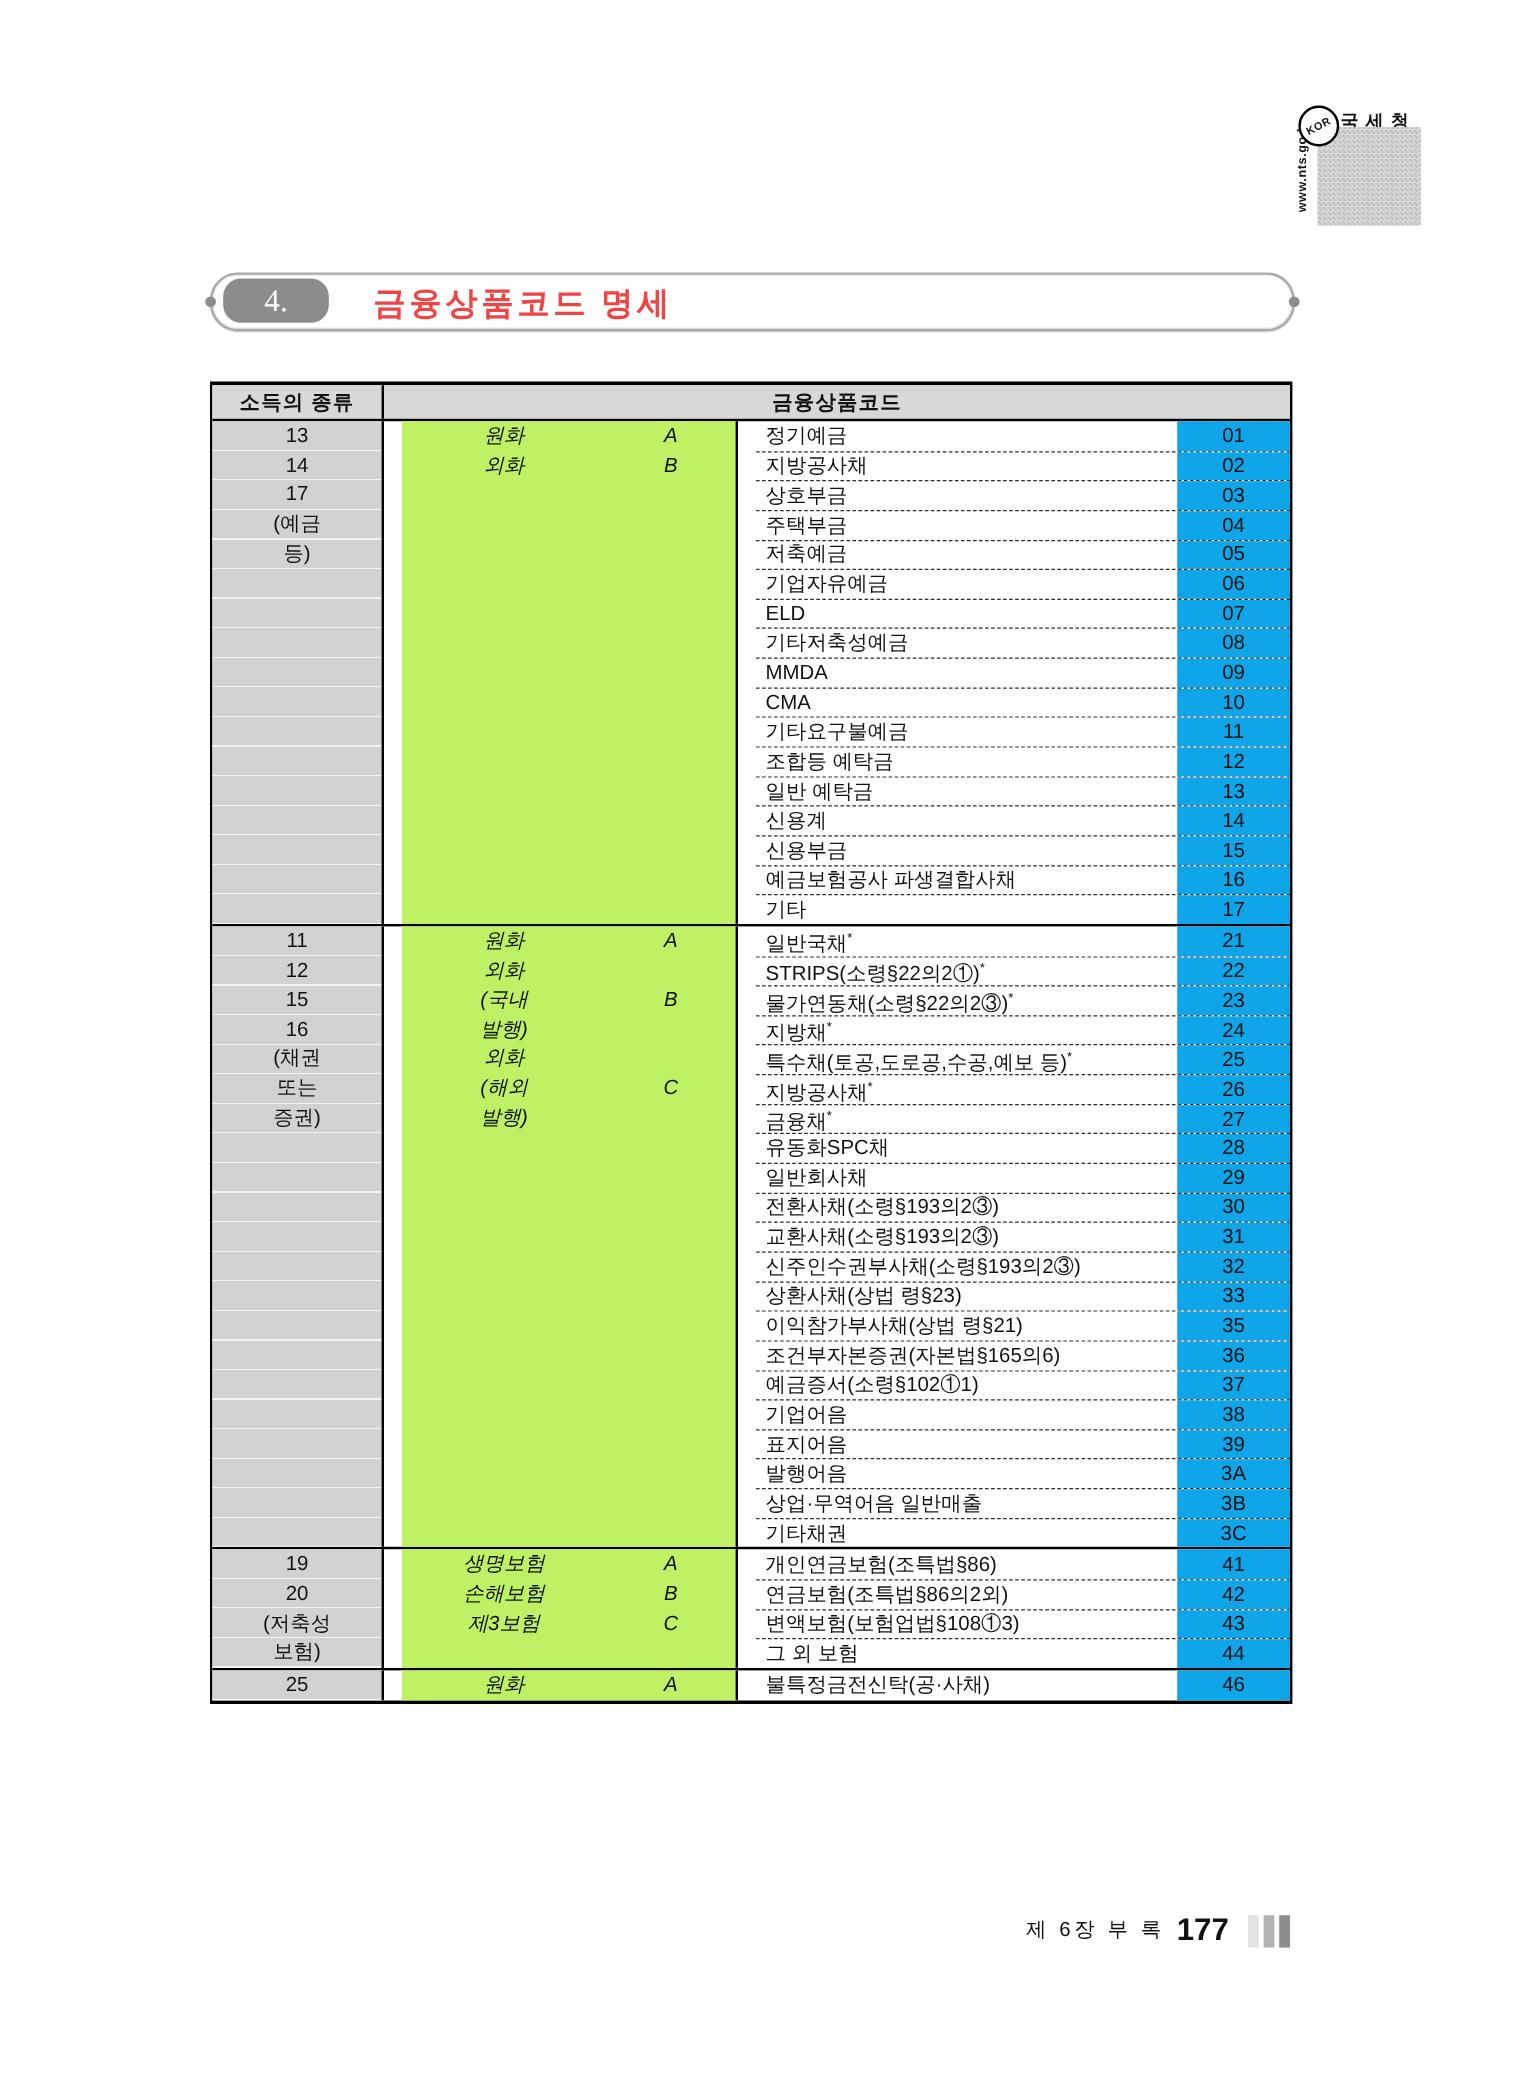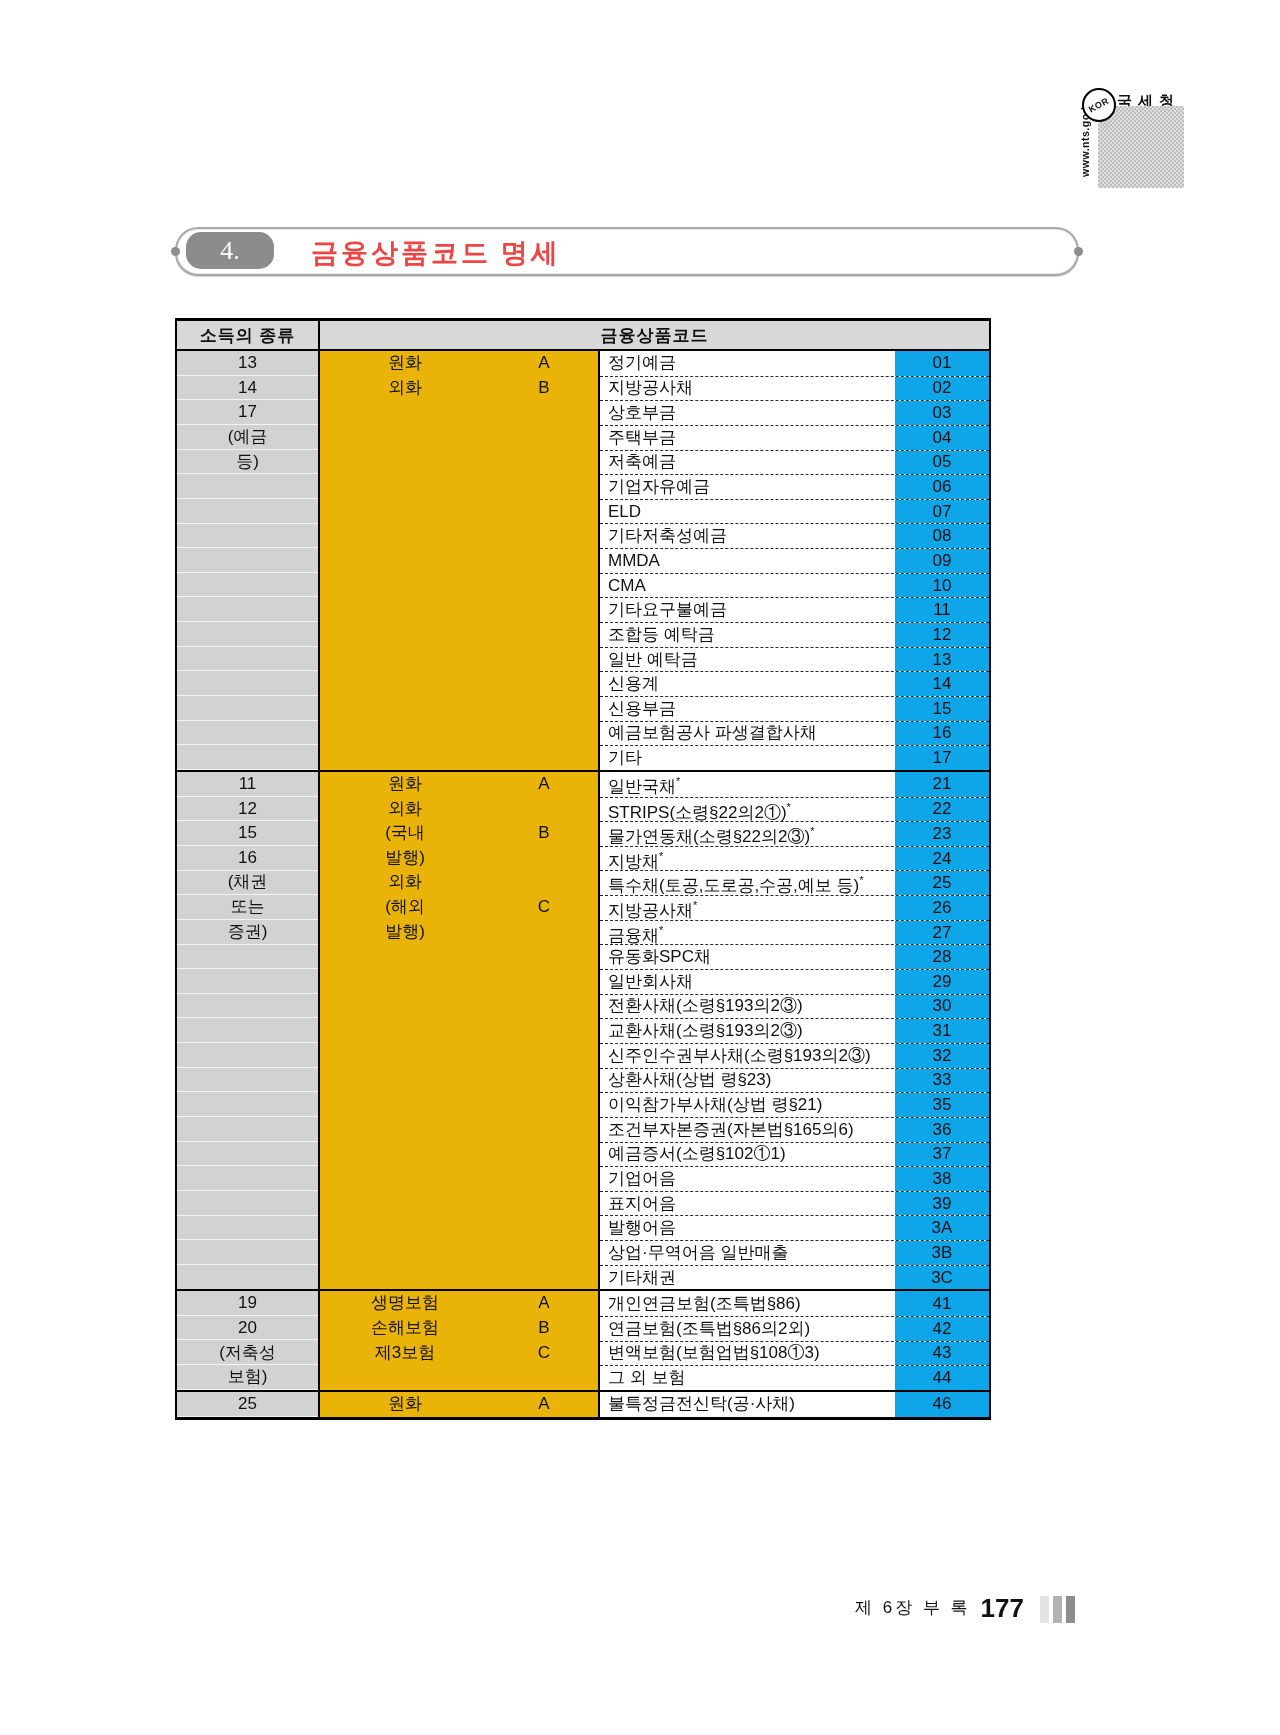--- a/index.html
+++ b/index.html
@@ -28,34 +28,34 @@
             box-shadow:0 1px 0 #d5d5d5, inset 0 0 0 1px #e8e8e8;}
   .dot{position:absolute;top:50%;width:9px;height:9px;margin-top:-4.5px;border-radius:50%;background:#8d8d8d;}
   .dot-l{left:-6px;} .dot-r{right:-6px;}
   .title-badge{position:absolute;left:9px;top:3px;width:88px;height:37px;border-radius:15px;
                background:#8c8c8c;color:#fff;display:flex;align-items:center;justify-content:center;
                font-family:"Liberation Serif",serif;font-size:26px;}
   .title-text{position:absolute;left:134px;top:6px;font-size:27px;font-weight:bold;
               letter-spacing:3px;font-family:"Liberation Serif","DejaVu Serif",serif;color:#ef4444;}
 
   
-  .table{position:absolute;left:175px;top:318px;width:816px;
+  .table{position:absolute;left:175px;top:318px;width:902px;
          border:2px solid #000;border-top-width:3px;border-bottom-width:3px;box-sizing:border-box;}
   .thead{display:flex;height:28px;border-bottom:2.5px solid #000;background:#d8d8d8;}
   .th{display:flex;align-items:center;justify-content:center;font-size:17px;font-weight:bold;letter-spacing:1px;}
   .th1{width:143px;border-right:2px solid #000;box-sizing:border-box;}
   .th2{flex:1;}
 
-  .sec{display:flex;border-top:2px solid #000;}
+  .sec{display:flex;border-top:2px solid #000;gap:15px;}
   .sec:first-child{border-top:none;}
   .c1{width:143px;box-sizing:border-box;border-right:2px solid #000;background:#d2d2d2;
       text-align:center;font-size:17px;
       background-image:repeating-linear-gradient(to bottom,transparent 0 23.65px,rgba(255,255,255,.75) 23.65px 24.65px);}
   .c1 div{height:24.65px;line-height:24.65px;}
-  .c2{width:280px;box-sizing:border-box;border-right:2px solid #000;background:#eab308;font-size:17px;}
+  .c2{width:280px;box-sizing:border-box;border-right:2px solid #000;background:#bef264;font-size:17px;font-style:italic;}
   .c2line{display:flex;height:24.65px;line-height:24.65px;}
   .cur{width:170px;text-align:center;}
   .ltr{width:108px;text-align:center;}
   .c3{flex:1;display:flex;flex-direction:column;}
   .row{display:flex;height:24.65px;box-sizing:border-box;align-items:center;}
   .row + .row{border-top:1.5px dashed #2a2a2a;}
   .pname{flex:1;font-size:17px;padding-left:8px;white-space:nowrap;line-height:22px;}
   .pname sup{font-size:11px;}
   .pcode{width:94px;align-self:stretch;background:#0ea5e9;display:flex;align-items:center;
          justify-content:center;font-size:17px;}

